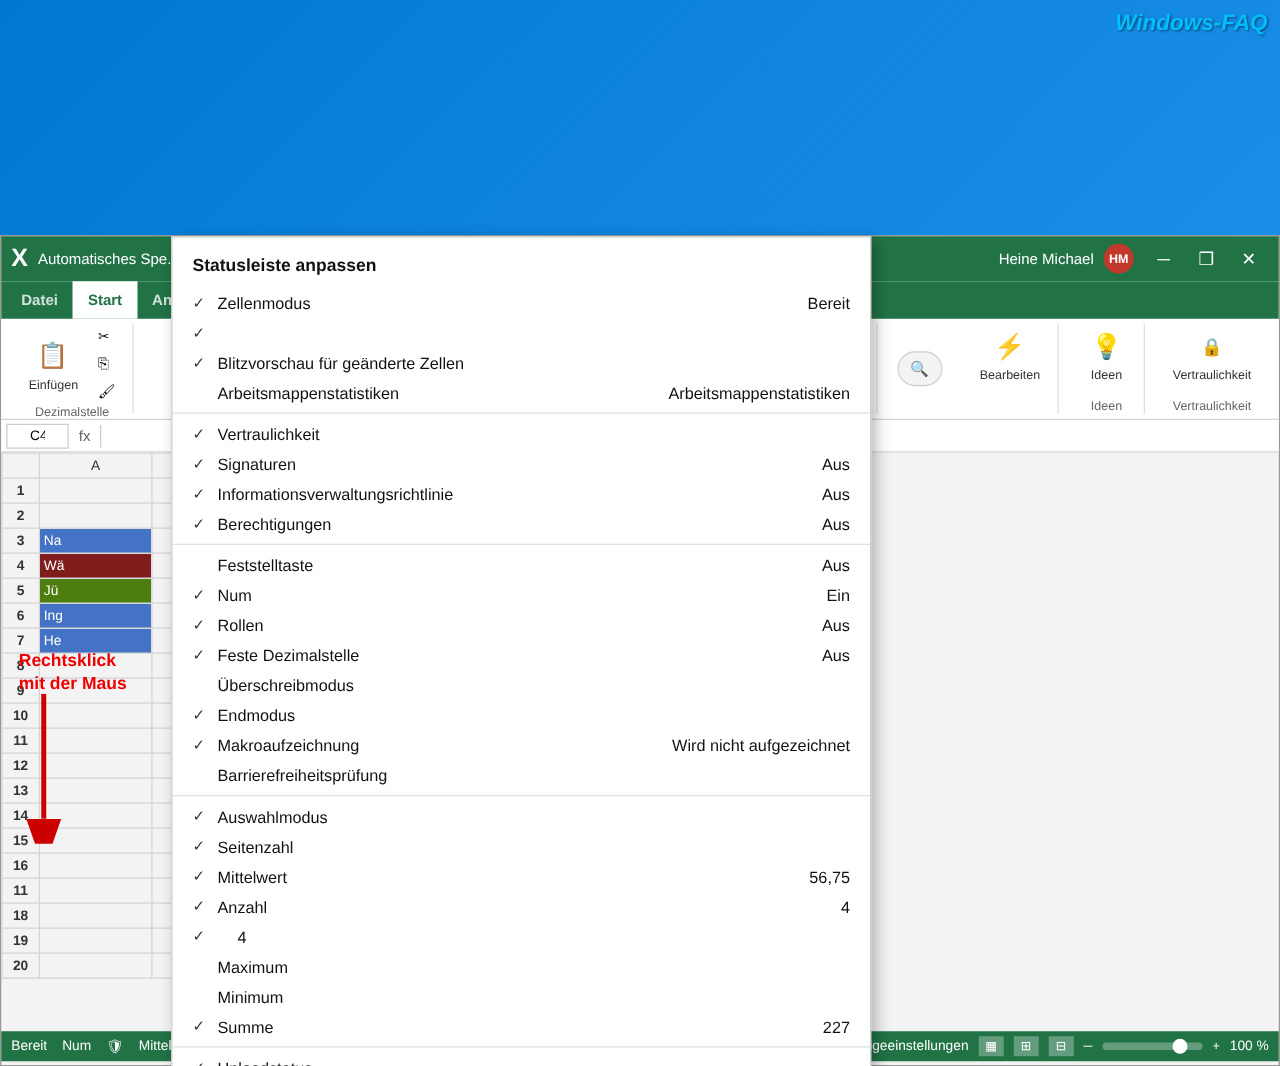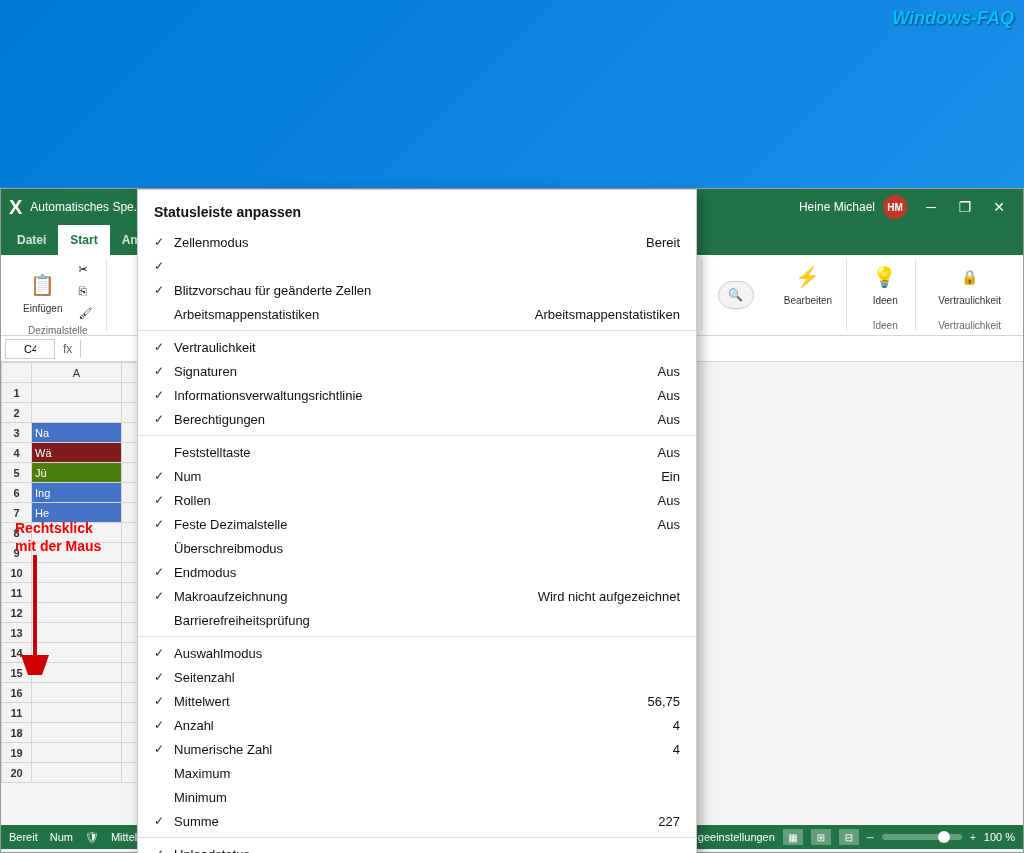--- a/index.html
+++ b/index.html
@@ -841,21 +841,20 @@
           <span class="menu-label">Mittelwert</span>
           <span class="menu-value">56,75</span>
         </div>
         <div class="menu-item">
           <span class="menu-check">✓</span>
           <span class="menu-label">Anzahl</span>
           <span class="menu-value">4</span>
         </div>
         <div class="menu-item">
           <span class="menu-check">✓</span>
-          <span class="menu-label">Numerische Zahl</span>
           <span class="menu-value">4</span>
         </div>
         <div class="menu-item">
           <span class="menu-check"></span>
           <span class="menu-label">Maximum</span>
         </div>
         <div class="menu-item">
           <span class="menu-check"></span>
           <span class="menu-label">Minimum</span>
         </div>

